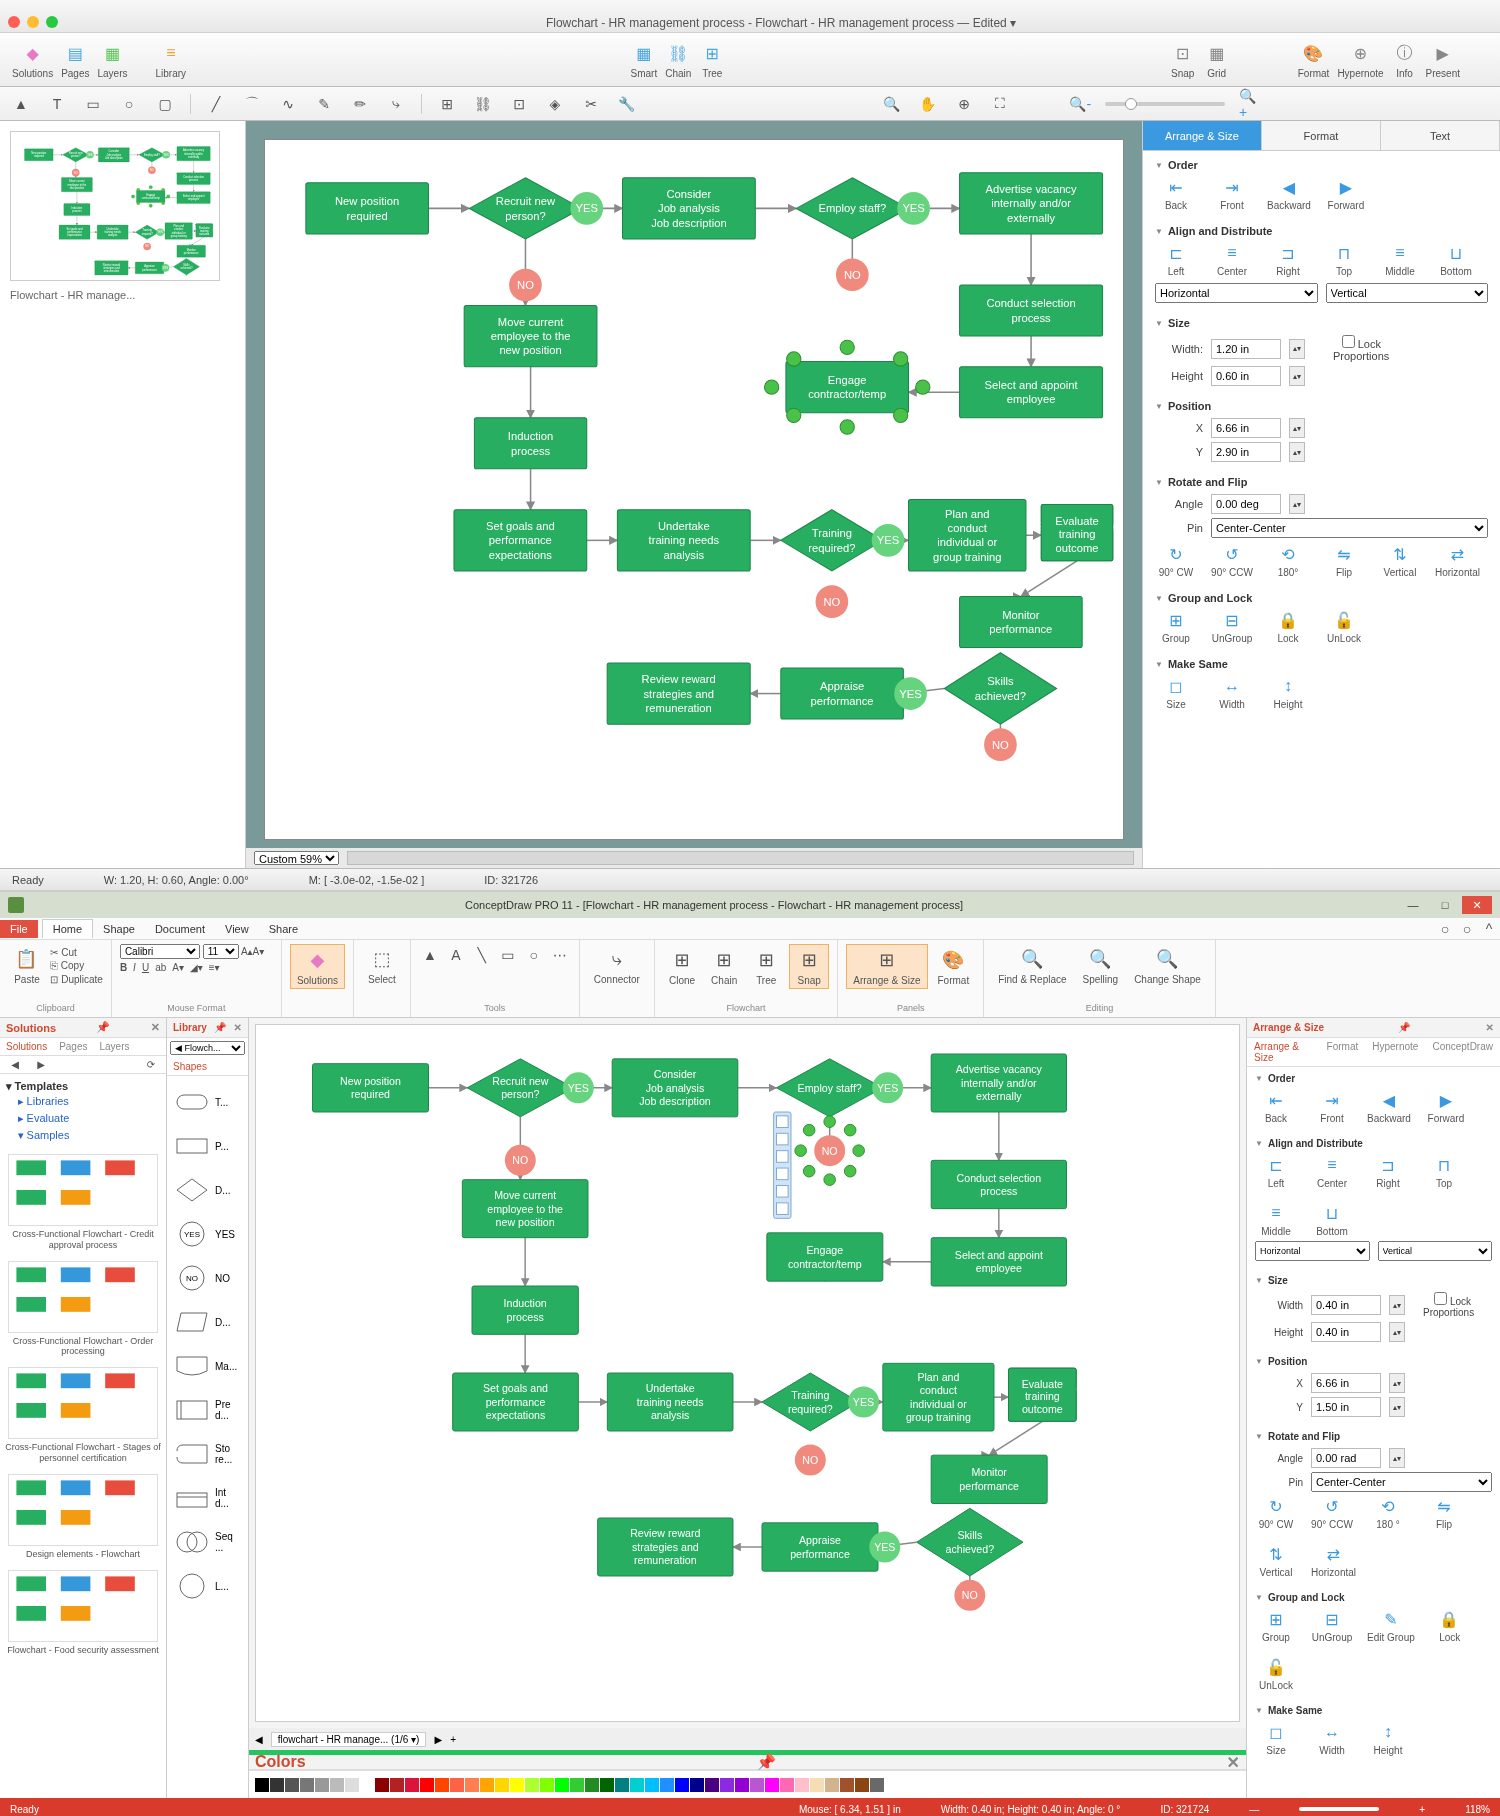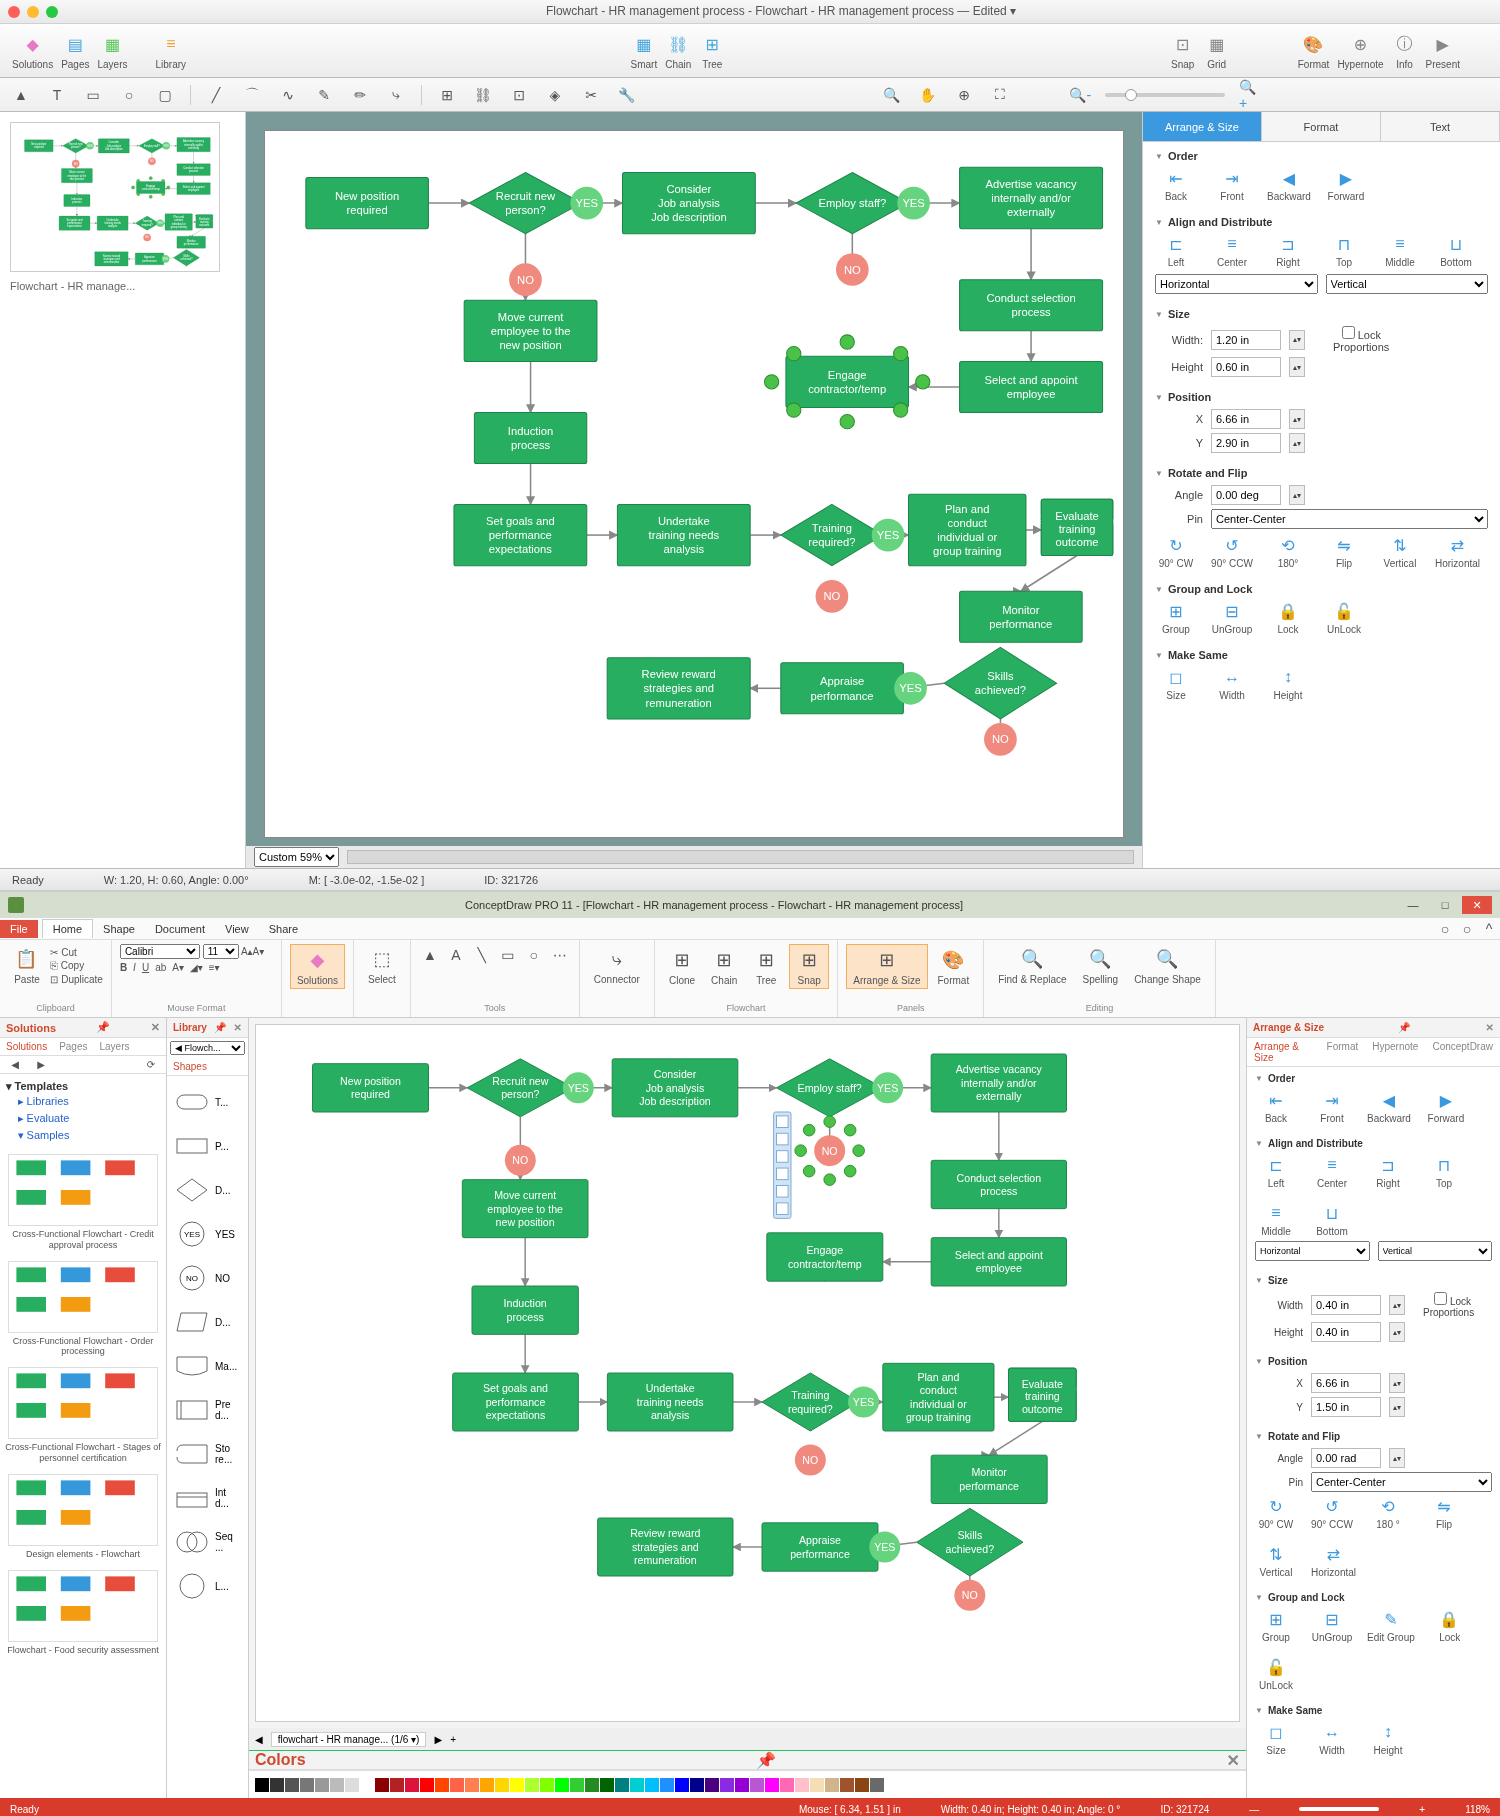--- a/index.html
+++ b/index.html
@@ -1,19 +1,19 @@
 <!DOCTYPE html>
 <html><head>
 <meta charset="utf-8">
 <style>
 *{box-sizing:border-box;margin:0;padding:0;font-family:-apple-system,Helvetica,Arial,sans-serif}
 body{background:#fff;width:1500px}
 
 .mac{height:892px;display:flex;flex-direction:column;border-bottom:2px solid #ccc}
-.mac-titlebar{height:24px;background:linear-gradient(#f8f8f8,#e8e8e8);display:flex;align-items:flex-end;padding:5px 8px;border-bottom:1px solid #d0d0d0;font-size:12px;color:#555}
+.mac-titlebar{height:24px;background:linear-gradient(#f8f8f8,#e8e8e8);display:flex;align-items:flex-start;padding:16px 8px;border-bottom:1px solid #d0d0d0;font-size:12px;color:#555}
 .traffic{display:flex;gap:7px;margin-right:12px}
 .traffic span{width:12px;height:12px;border-radius:50%}
 .tr-r{background:#ff5f57}.tr-y{background:#febc2e}.tr-g{background:#28c840}
 .mac-title{flex:1;text-align:center}
 .mac-toolbar{height:54px;background:linear-gradient(#fdfdfd,#ececec);border-bottom:1px solid #bbb;display:flex;align-items:center;padding:0 12px;font-size:10px;color:#555}
 .tool-group{display:flex;gap:8px;margin-right:28px}
 .tool-btn{display:flex;flex-direction:column;align-items:center;gap:2px;cursor:pointer}
 .tool-btn .ic{width:26px;height:26px;border-radius:4px;display:flex;align-items:center;justify-content:center;font-size:16px}
 .spacer{flex:1}
 .mac-toolbar2{height:34px;background:linear-gradient(#f9f9f9,#eee);border-bottom:1px solid #bbb;display:flex;align-items:center;padding:0 10px;gap:14px}
@@ -22,21 +22,21 @@
 .zoom-thumb{width:12px;height:12px;background:#fff;border:1px solid #999;border-radius:50%;position:absolute;top:-4px;left:20px}
 .mac-body{flex:1;display:flex;overflow:hidden}
 .mac-left{width:246px;background:#fff;border-right:1px solid #ccc;padding:10px;font-size:11px;color:#666}
 .thumb-preview{width:210px;height:150px;background:#fff;border:1px solid #ccc;margin-bottom:8px;display:flex;align-items:center;justify-content:center}
 .thumb-preview svg{width:200px;height:140px}
 .mac-canvas-wrap{flex:1;background:#7a9a9a;display:flex;flex-direction:column}
 .mac-canvas-inner{flex:1;padding:18px 18px 8px 18px}
 .mac-canvas{background:#fff;width:100%;height:100%;border:1px solid #888;position:relative}
 .mac-canvas svg{width:100%;height:100%}
 .mac-zoom-bar{height:22px;background:#e9e9e9;display:flex;align-items:center;font-size:11px;color:#444;padding:0 8px}
-.mac-zoom-bar select{font-size:11px;height:20px}
+.mac-zoom-bar select{font-size:11px;height:14px}
 .mac-status{height:22px;background:linear-gradient(#f5f5f5,#e5e5e5);border-top:1px solid #bbb;display:flex;align-items:center;font-size:11px;color:#444;padding:0 12px;gap:60px}
 .mac-right{width:358px;background:#fff;border-left:1px solid #ccc;display:flex;flex-direction:column;font-size:11px;color:#444}
 .rtabs{display:flex;height:30px;border-bottom:1px solid #ccc}
 .rtab{flex:1;display:flex;align-items:center;justify-content:center;cursor:pointer;border-right:1px solid #ccc;background:#f5f5f5}
 .rtab.active{background:#3b99e0;color:#fff}
 .rpanel{padding:8px 12px;overflow:auto;flex:1}
 .rsec{margin-bottom:14px}
 .rsec-h{display:flex;align-items:center;gap:5px;font-weight:700;margin-bottom:6px;color:#333}
 .rsec-h::before{content:"▼";font-size:8px;color:#888}
 .icon-row{display:flex;gap:14px;flex-wrap:wrap}
@@ -1122,21 +1122,21 @@
           <rect x="520" y="148" width="12" height="12" fill="#fff" stroke="#7fa8d0"></rect>
           <rect x="520" y="166" width="12" height="12" fill="#fff" stroke="#7fa8d0"></rect>
           <rect x="520" y="184" width="12" height="12" fill="#fff" stroke="#7fa8d0"></rect>
         </svg>
     <div class="win-tabs-bottom">
       <span>◀</span>
       <span style="background:#fff;border:1px solid #ccc;padding:1px 6px">flowchart - HR manage...  (1/6 ▾)</span>
       <span>▶</span>
       <span>+</span>
     </div>
-    <div class="panel-h" style="border-top:1px solid #22c55e">
+    <div class="panel-h" style="border-top:5px solid #22c55e">
           <span>Colors</span>
           <span class="px">📌</span>
           <span class="px">✕</span>
         </div>
     <div class="win-colors" id="win-colors">
           <span class="clr" style="background: rgb(0, 0, 0);"></span>
           <span class="clr" style="background: rgb(51, 51, 51);"></span>
           <span class="clr" style="background: rgb(85, 85, 85);"></span>
           <span class="clr" style="background: rgb(119, 119, 119);"></span>
           <span class="clr" style="background: rgb(153, 153, 153);"></span>

